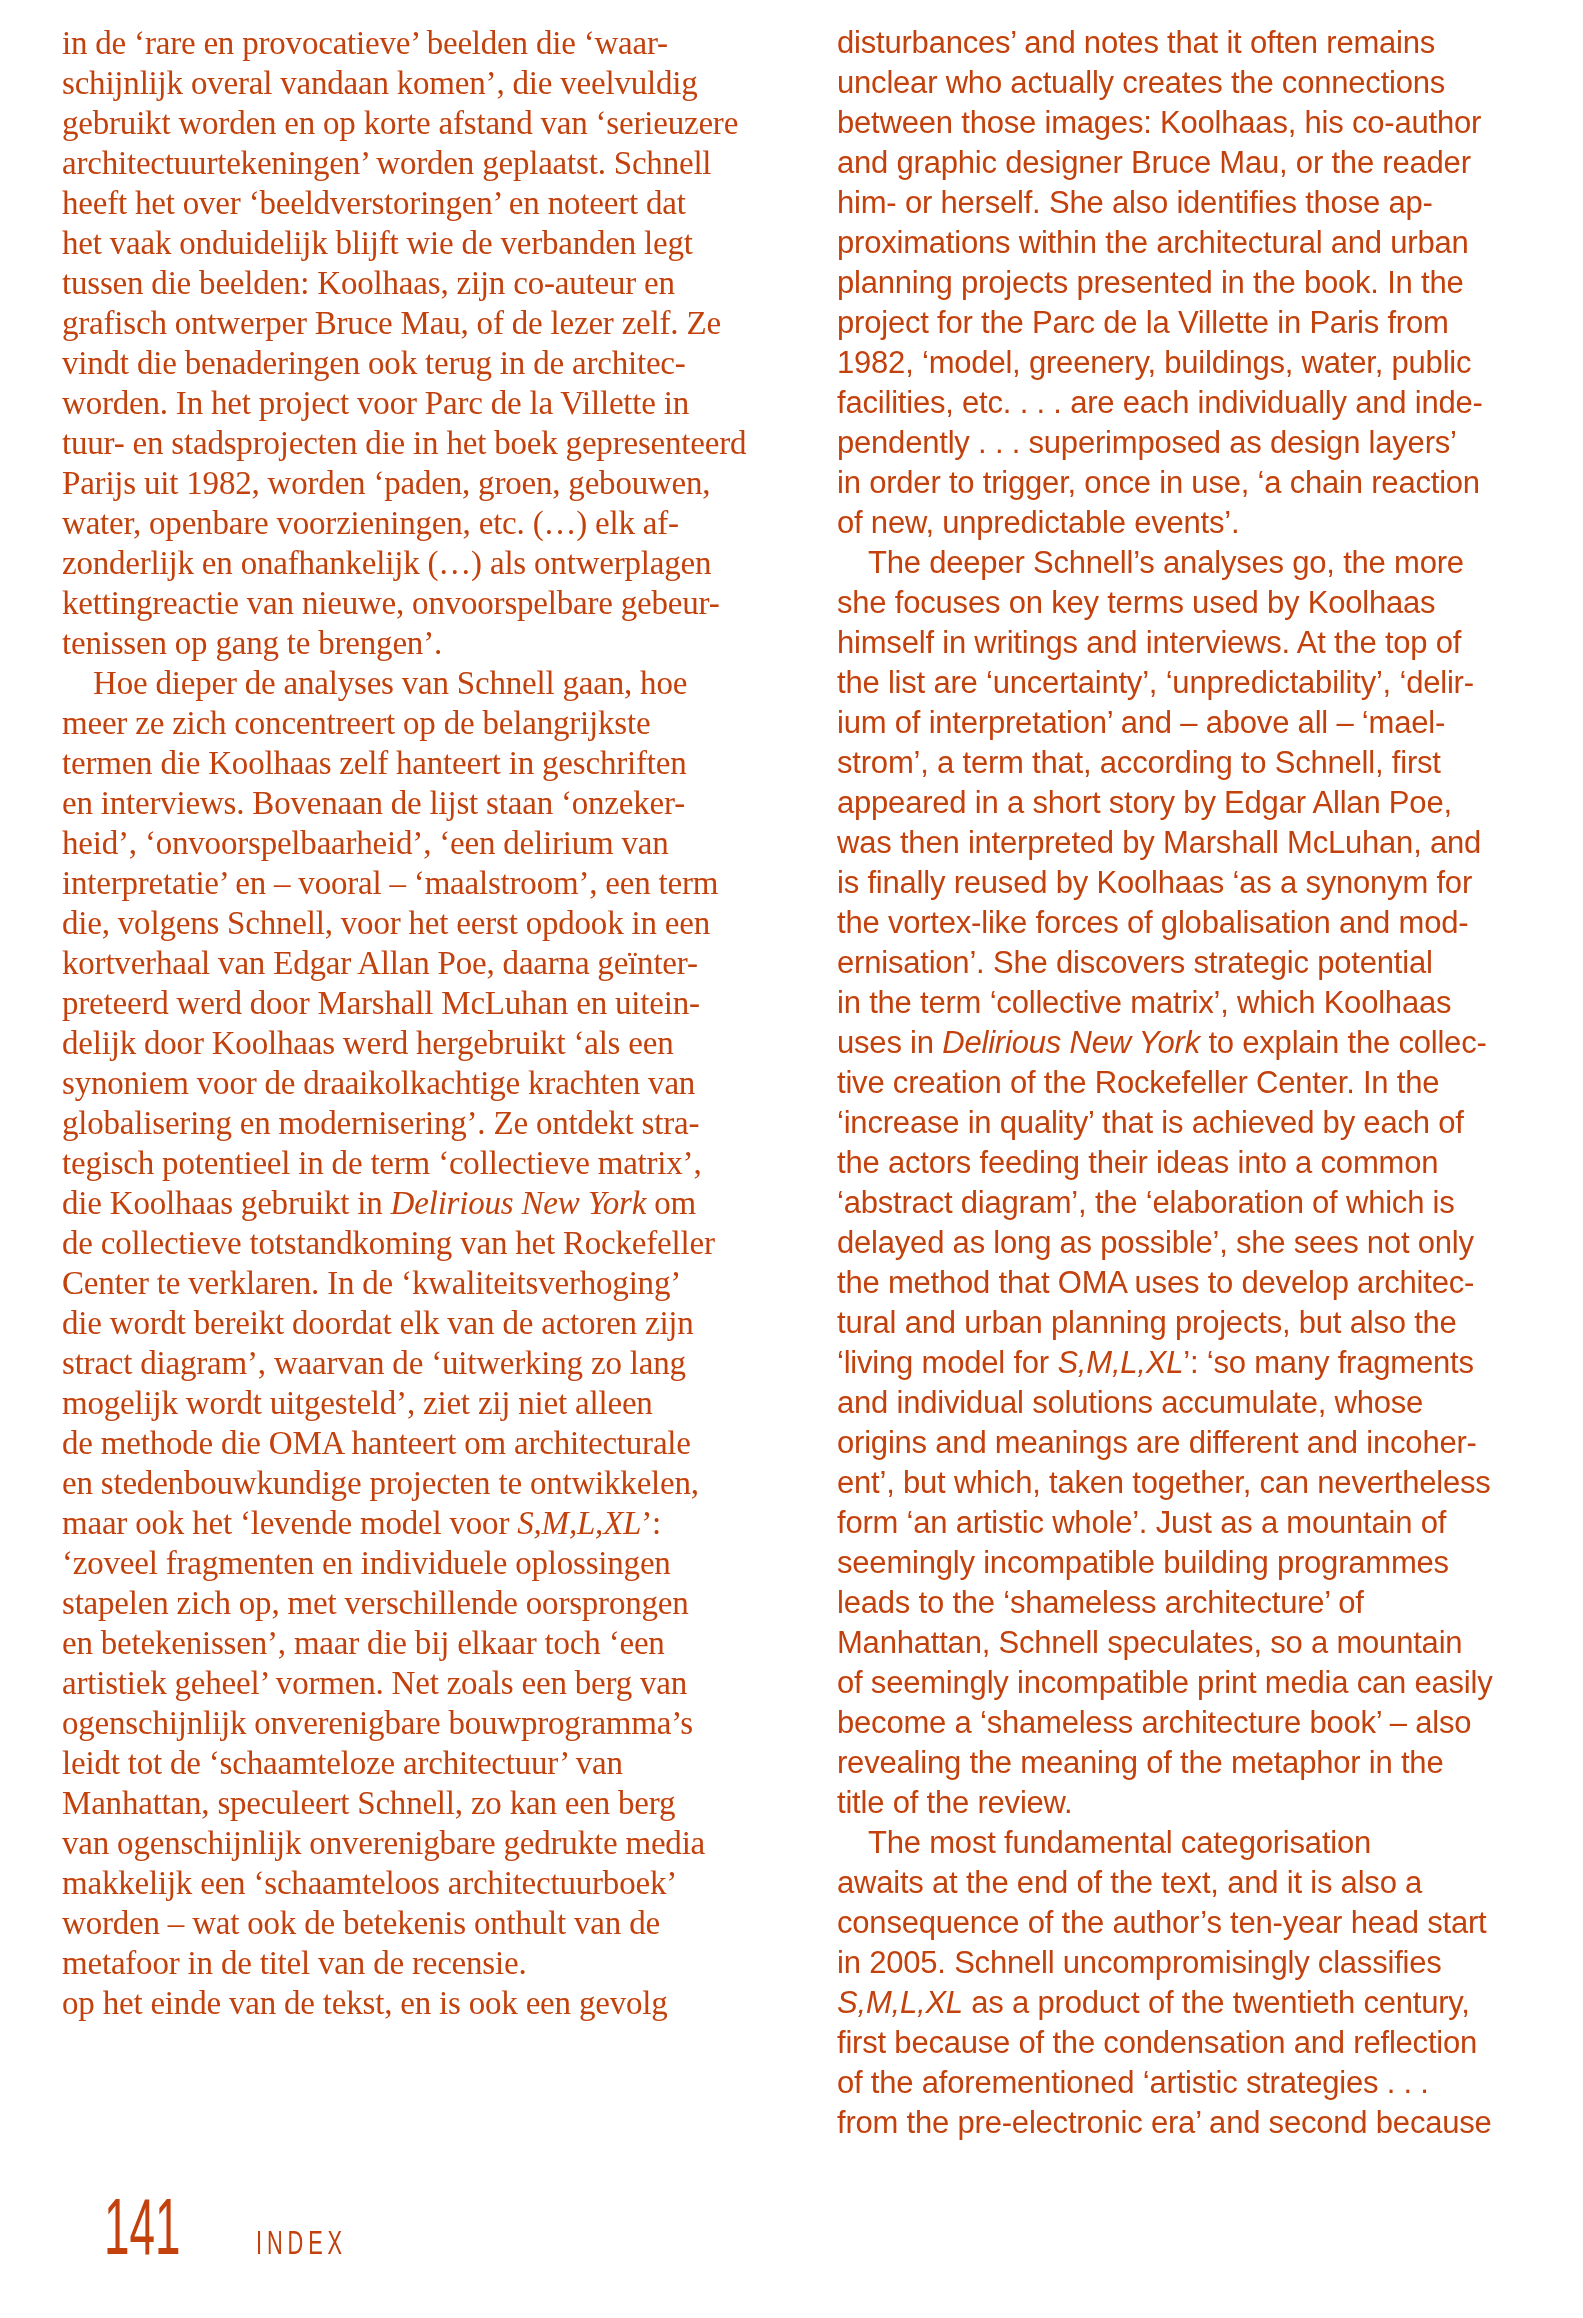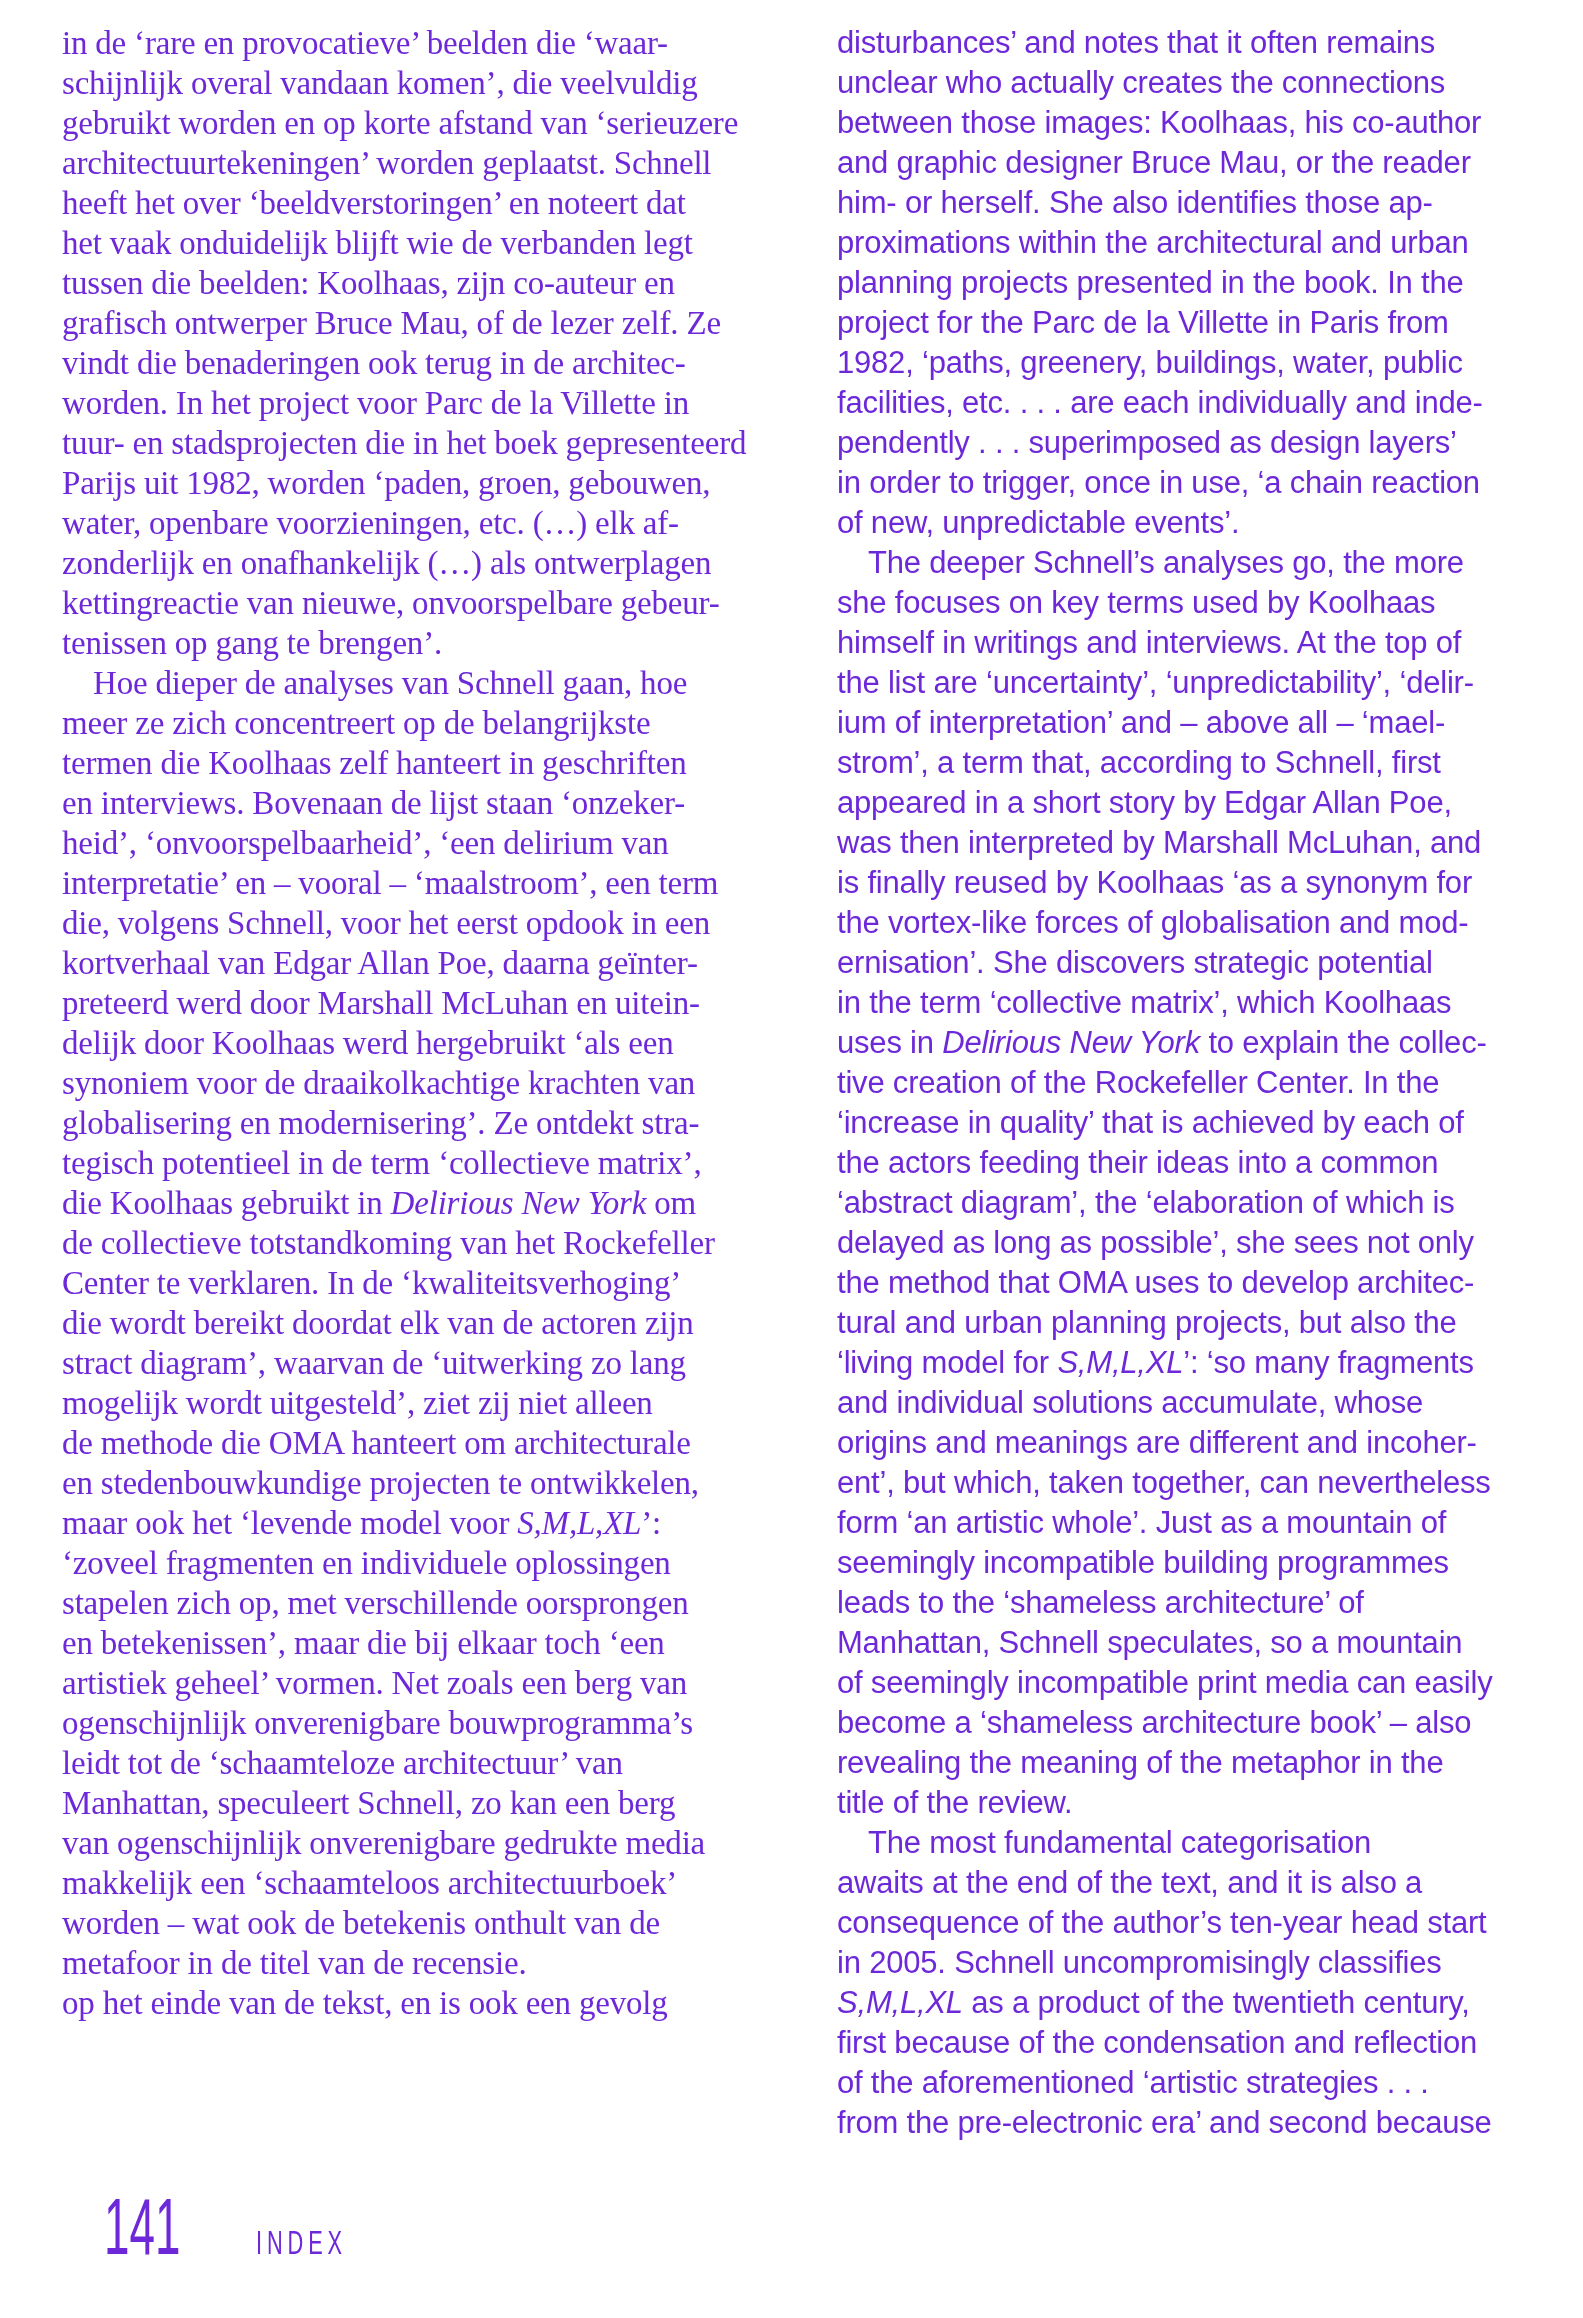--- a/index.html
+++ b/index.html
@@ -1,21 +1,21 @@
 <!DOCTYPE html>
 <html style="font-size:13px"><head>
 <meta charset="utf-8">
 <style>
   html, body { margin: 0; padding: 0; background: #ffffff; }
   .page {
     position: relative;
     width: 1583px;
     height: 2319px;
     background: #ffffff;
-    color: #6d28d9;
+    color: #c2410c;
     overflow: hidden;
   }
   .column { position: absolute; top: 23px; }
   .col-left {
     left: 62px;
     width: 744px;
     font-family: "Liberation Serif", serif;
     font-size: 33px;
     letter-spacing: -0.2px;
   }
@@ -117,21 +117,21 @@
 
   <div class="column col-right">
       <div class="line"><span>disturbances’ and notes that it often remains</span></div>
       <div class="line"><span>unclear who actually creates the connections</span></div>
       <div class="line"><span>between those images: Koolhaas, his co-author</span></div>
       <div class="line"><span>and graphic designer Bruce Mau, or the reader</span></div>
       <div class="line"><span>him- or herself. She also identifies those ap-</span></div>
       <div class="line"><span>proximations within the architectural and urban</span></div>
       <div class="line"><span>planning projects presented in the book. In the</span></div>
       <div class="line"><span>project for the Parc de la Villette in Paris from</span></div>
-      <div class="line"><span>1982, ‘paths, greenery, buildings, water, public</span></div>
+      <div class="line"><span>1982, ‘model, greenery, buildings, water, public</span></div>
       <div class="line"><span>facilities, etc. . . . are each individually and inde-</span></div>
       <div class="line"><span>pendently . . . superimposed as design layers’</span></div>
       <div class="line"><span>in order to trigger, once in use, ‘a chain reaction</span></div>
       <div class="line"><span>of new, unpredictable events’.</span></div>
       <div class="line indent"><span>The deeper Schnell’s analyses go, the more</span></div>
       <div class="line"><span>she focuses on key terms used by Koolhaas</span></div>
       <div class="line"><span>himself in writings and interviews. At the top of</span></div>
       <div class="line"><span>the list are ‘uncertainty’, ‘unpredictability’, ‘delir-</span></div>
       <div class="line"><span>ium of interpretation’ and – above all – ‘mael-</span></div>
       <div class="line"><span>strom’, a term that, according to Schnell, first</span></div>

